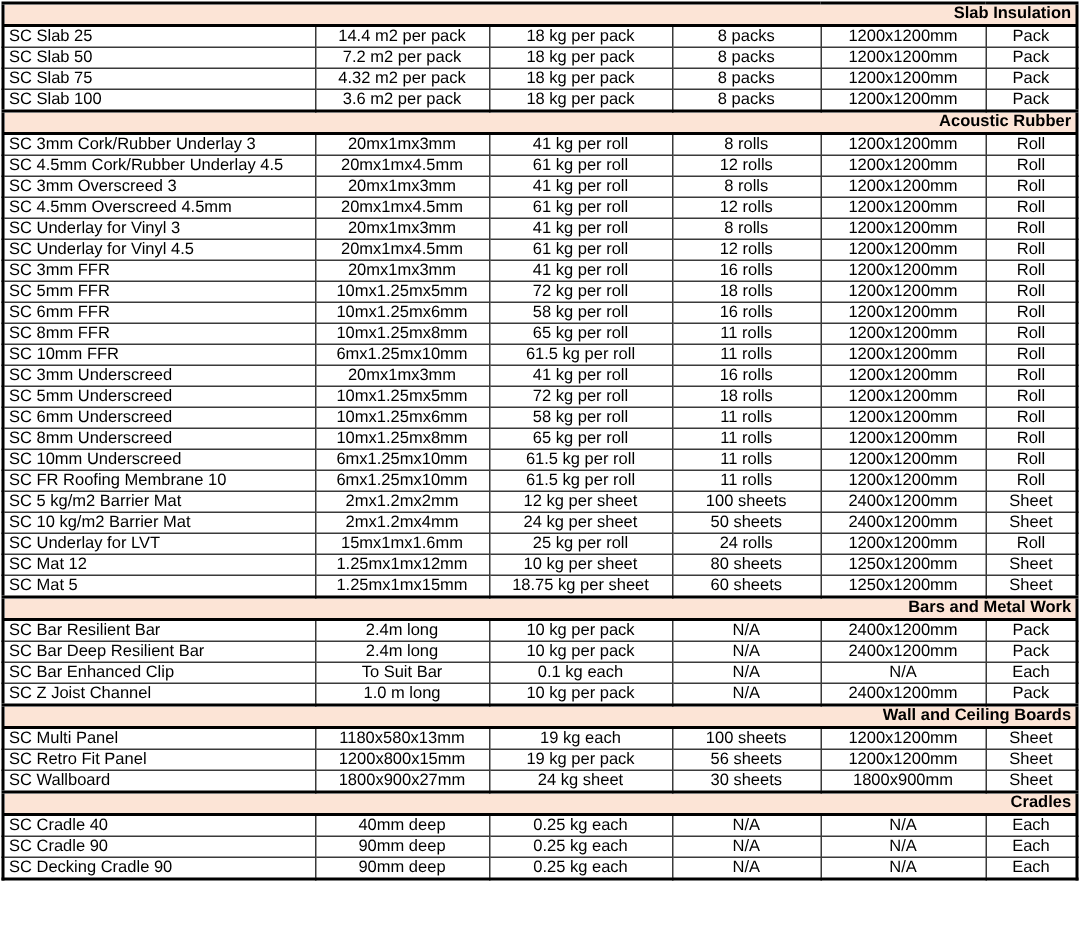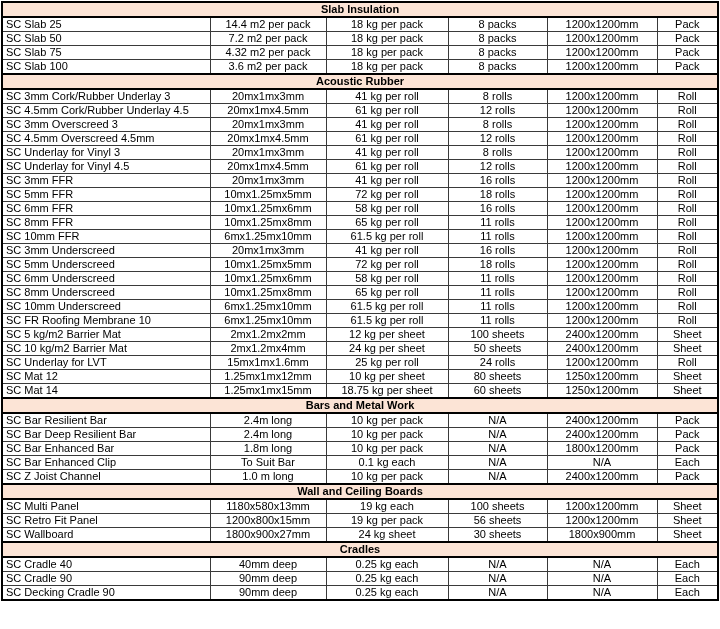--- a/index.html
+++ b/index.html
@@ -32,21 +32,21 @@
   }
   table.spec td.c0 { text-align: left; margin-left: 28px; }
   table.spec td.c1,
   table.spec td.c2,
   table.spec td.c3,
   table.spec td.c4 { text-align: center; }
   table.spec td.c5 { text-align: center; }
   table.spec tr.section-row td {
     background: var(--section-bg, #fce4d6);
     font-weight: bold;
-    text-align: center;
+    text-align: right;
     border-top: 2px solid var(--border-strong, #000);
     border-bottom: 2px solid var(--border-strong, #000);
   }
 </style>
 </head>
 <body>
 
 <table class="spec">
   <colgroup>
     <col style="width:208px">
@@ -257,21 +257,21 @@
       </tr>
       <tr>
         <td class="c0">SC Mat 12</td>
         <td class="c1">1.25mx1mx12mm</td>
         <td class="c2">10 kg per sheet</td>
         <td class="c3">80 sheets</td>
         <td class="c4">1250x1200mm</td>
         <td class="c5">Sheet</td>
       </tr>
       <tr>
-        <td class="c0">SC Mat 14</td>
+        <td class="c0">SC Mat 5</td>
         <td class="c1">1.25mx1mx15mm</td>
         <td class="c2">18.75 kg per sheet</td>
         <td class="c3">60 sheets</td>
         <td class="c4">1250x1200mm</td>
         <td class="c5">Sheet</td>
       </tr>
       <tr class="section-row">
         <td colspan="6">Bars and Metal Work</td>
       </tr>
       <tr>
@@ -281,28 +281,20 @@
         <td class="c3">N/A</td>
         <td class="c4">2400x1200mm</td>
         <td class="c5">Pack</td>
       </tr>
       <tr>
         <td class="c0">SC Bar Deep Resilient Bar</td>
         <td class="c1">2.4m long</td>
         <td class="c2">10 kg per pack</td>
         <td class="c3">N/A</td>
         <td class="c4">2400x1200mm</td>
-        <td class="c5">Pack</td>
-      </tr>
-      <tr>
-        <td class="c0">SC Bar Enhanced Bar</td>
-        <td class="c1">1.8m long</td>
-        <td class="c2">10 kg per pack</td>
-        <td class="c3">N/A</td>
-        <td class="c4">1800x1200mm</td>
         <td class="c5">Pack</td>
       </tr>
       <tr>
         <td class="c0">SC Bar Enhanced Clip</td>
         <td class="c1">To Suit Bar</td>
         <td class="c2">0.1 kg each</td>
         <td class="c3">N/A</td>
         <td class="c4">N/A</td>
         <td class="c5">Each</td>
       </tr>

